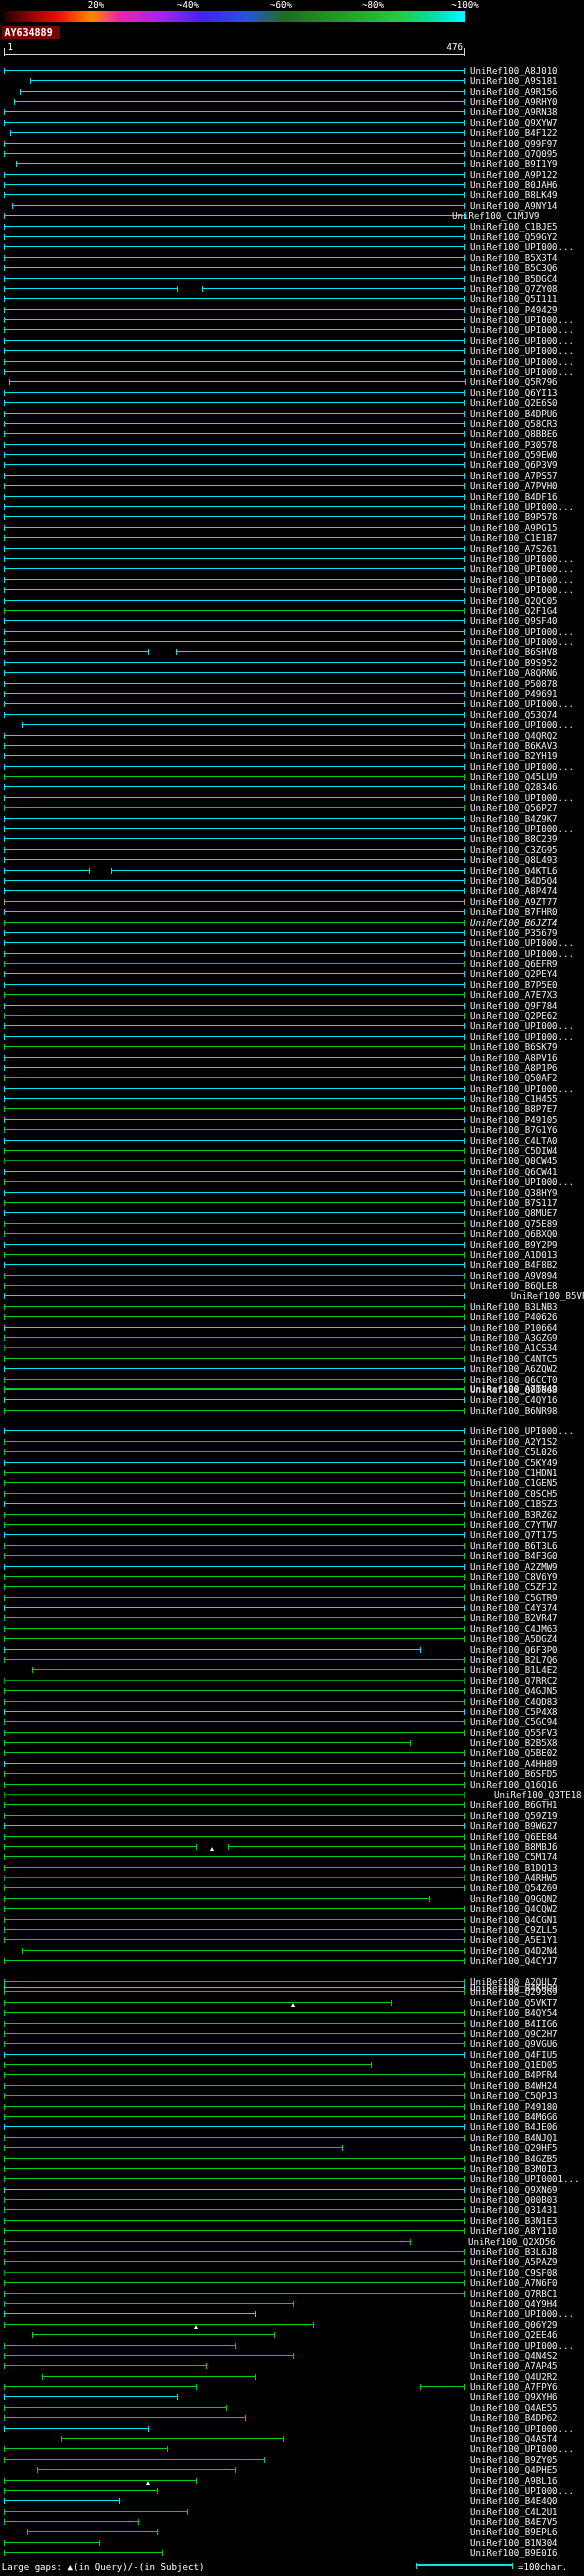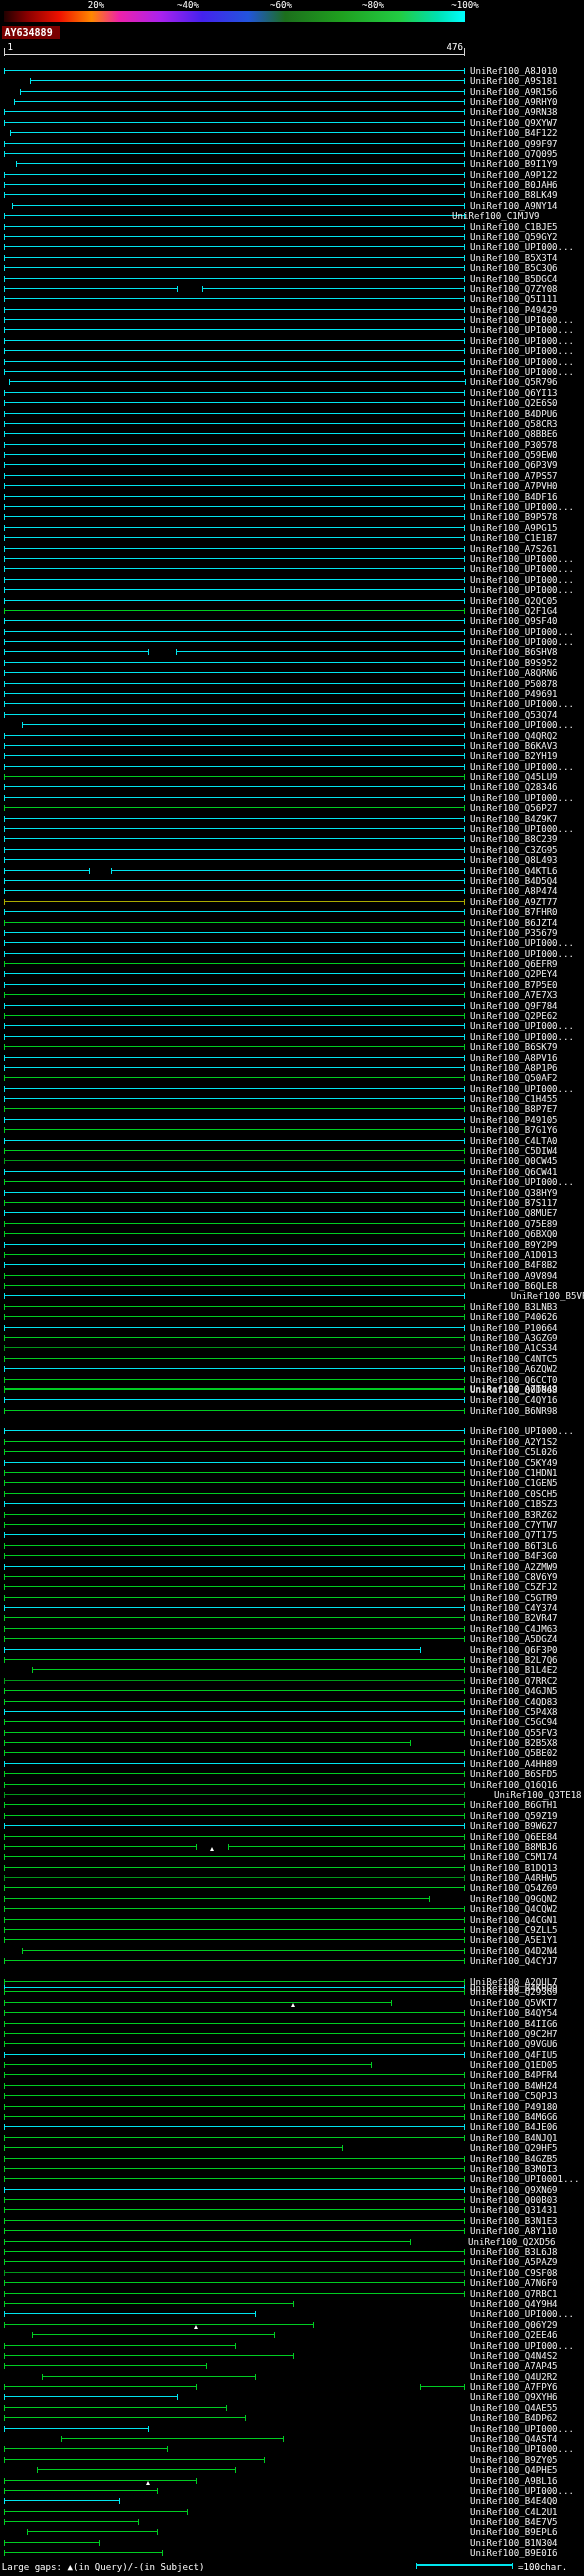--- a/index.html
+++ b/index.html
@@ -541,21 +541,21 @@
         <div class="mid" style="background: rgb(170, 170, 0);"></div>
       </div>
       <div class="hit-label" style="left: 470px; color: rgb(240, 240, 240);">UniRef100_A9ZT77</div>
     </div>
     <div class="hit-row" style="top: 907px;">
       <div class="seg" style="left: 3.7px; width: 461px; border-left: 1.8px solid rgb(0, 229, 238); border-right: 1.8px solid rgb(0, 229, 238);">
         <div class="mid" style="background: rgb(0, 229, 238);"></div>
       </div>
       <div class="hit-label" style="left: 470px; color: rgb(240, 240, 240);">UniRef100_B7FHR0</div>
     </div>
-    <div class="hit-row" style="top: 918px;">
+    <div class="hit-row" style="top: 918px; font-style: italic;">
       <div class="seg" style="left: 3.7px; width: 461px; border-left: 1.8px solid rgb(0, 204, 34); border-right: 1.8px solid rgb(0, 204, 34);">
         <div class="mid" style="background: rgb(0, 204, 34);"></div>
       </div>
       <div class="hit-label" style="left: 470px; color: rgb(240, 240, 240);">UniRef100_B6JZT4</div>
     </div>
     <div class="hit-row" style="top: 928px;">
       <div class="seg" style="left: 3.7px; width: 461px; border-left: 1.8px solid rgb(0, 229, 238); border-right: 1.8px solid rgb(0, 229, 238);">
         <div class="mid" style="background: rgb(0, 229, 238);"></div>
       </div>
       <div class="hit-label" style="left: 470px; color: rgb(240, 240, 240);">UniRef100_P35679</div>

